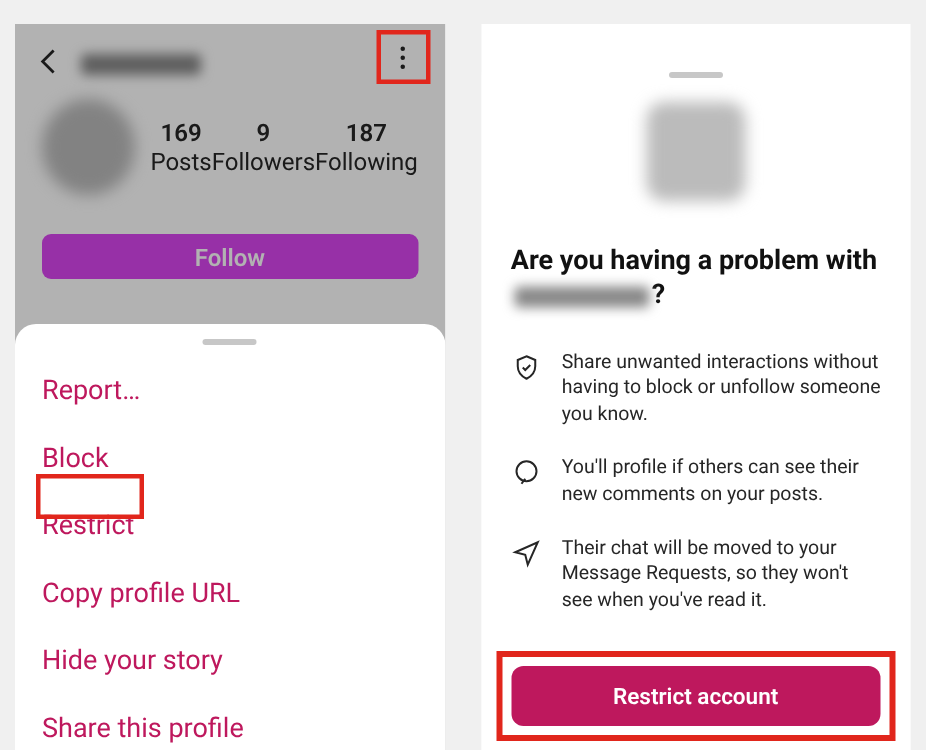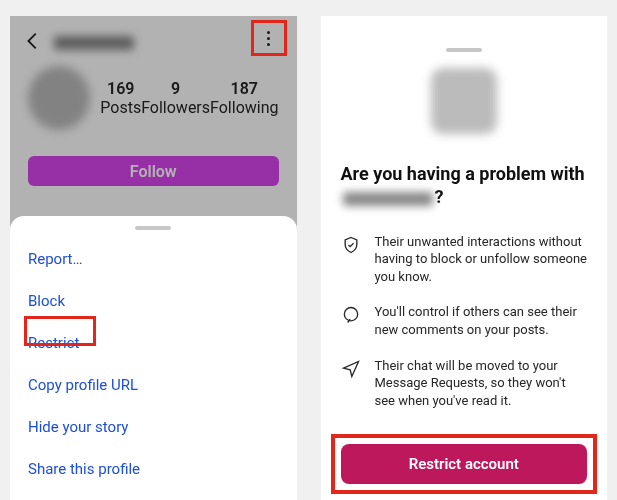--- a/index.html
+++ b/index.html
@@ -19,21 +19,21 @@
   .profile-row { position:absolute; top:50px; left:0; right:0; display:flex; align-items:center; padding:0 18px; z-index:1;}
   .avatar { width:64px; height:64px; border-radius:50%; background:#bbb; filter: blur(5px); }
   .stats { flex:1; display:flex; justify-content:space-around; margin-left:10px;}
   .stat { text-align:center; }
   .stat-num { font-weight:600; font-size:16px; color:#262626; }
   .stat-label { font-size:16px; color:#262626; }
   .follow-btn { position:absolute; top:140px; left:18px; right:18px; height:30px; background:#d946ef; color:#fff; border:none; border-radius:6px; font-size:16px; font-weight:600; z-index:1;}
   
   .sheet { position:absolute; bottom:0; left:0; right:0; background:#fff; border-top-left-radius:14px; border-top-right-radius:14px; z-index:3; padding-top:10px; height:300px;}
   .handle { width:36px; height:4px; background:#c7c7c7; border-radius:2px; margin:0 auto 8px auto; }
-  .menu-item { padding:12px 18px; font-size:15px; color:#1d4ed8; }
+  .menu-item { padding:12px 18px; font-size:18px; color:#be185d; }
   .red-box-restrict { position:absolute; left:14px; top:100px; width:72px; height:30px; border:3px solid #e1261c; z-index:4;}
   
   .right-sheet { position:absolute; top:20px; left:0; right:0; bottom:0; background:#fff; border-top-left-radius:14px; border-top-right-radius:14px; padding:12px 20px 0 20px;}
   .right-handle { width:36px; height:4px; background:#c7c7c7; border-radius:2px; margin:0 auto 16px auto;}
   .right-avatar { width:66px; height:66px; border-radius:12px; background:#bbb; filter:blur(5px); margin:0 auto 16px auto;}
   .r-title { font-size:18px; font-weight:700; color:#111; line-height:1.3;margin-top:28px; }
   .r-title .blurname { display:inline-block; width:90px; height:14px; background:#888; filter:blur(4px); border-radius:3px; vertical-align:middle; margin:0 2px;}
   .info-list { margin-top:24px; display:flex; flex-direction:column; gap:18px;}
   .info-row { display:flex; gap:14px; align-items:flex-start;}
   .info-row svg { flex:0 0 20px; width:20px; height:20px; margin-top:2px;}
@@ -103,28 +103,28 @@
       <div class="r-title">
         <span>Are you having a problem with</span>
         <span class="blurname"></span><span>?</span>
       </div>
       <div class="info-list">
         <div class="info-row">
           <svg viewBox="0 0 24 24" fill="none" stroke="#262626" stroke-width="1.6">
               <path d="M12 3l7 3v5c0 5-3 8-7 10-4-2-7-5-7-10V6l7-3z"></path>
               <path d="M9 12l2 2 4-4"></path>
             </svg>
-          <div class="info-text">Their unwanted interactions without having to block or unfollow someone you know.</div>
+          <div class="info-text">Share unwanted interactions without having to block or unfollow someone you know.</div>
         </div>
         <div class="info-row">
           <svg viewBox="0 0 24 24" fill="none" stroke="#262626" stroke-width="1.6">
               <circle cx="12" cy="11" r="8"></circle>
               <path d="M8 21l3-4"></path>
             </svg>
-          <div class="info-text">You'll control if others can see their new comments on your posts.</div>
+          <div class="info-text">You'll profile if others can see their new comments on your posts.</div>
         </div>
         <div class="info-row">
           <svg viewBox="0 0 24 24" fill="none" stroke="#262626" stroke-width="1.6">
               <path d="M3 11l18-8-8 18-2-8-8-2z"></path>
             </svg>
           <div class="info-text">Their chat will be moved to your Message Requests, so they won't see when you've read it.</div>
         </div>
       </div>
       <button class="restrict-btn">Restrict account</button>
       <div class="red-box-restrict-btn"></div>

